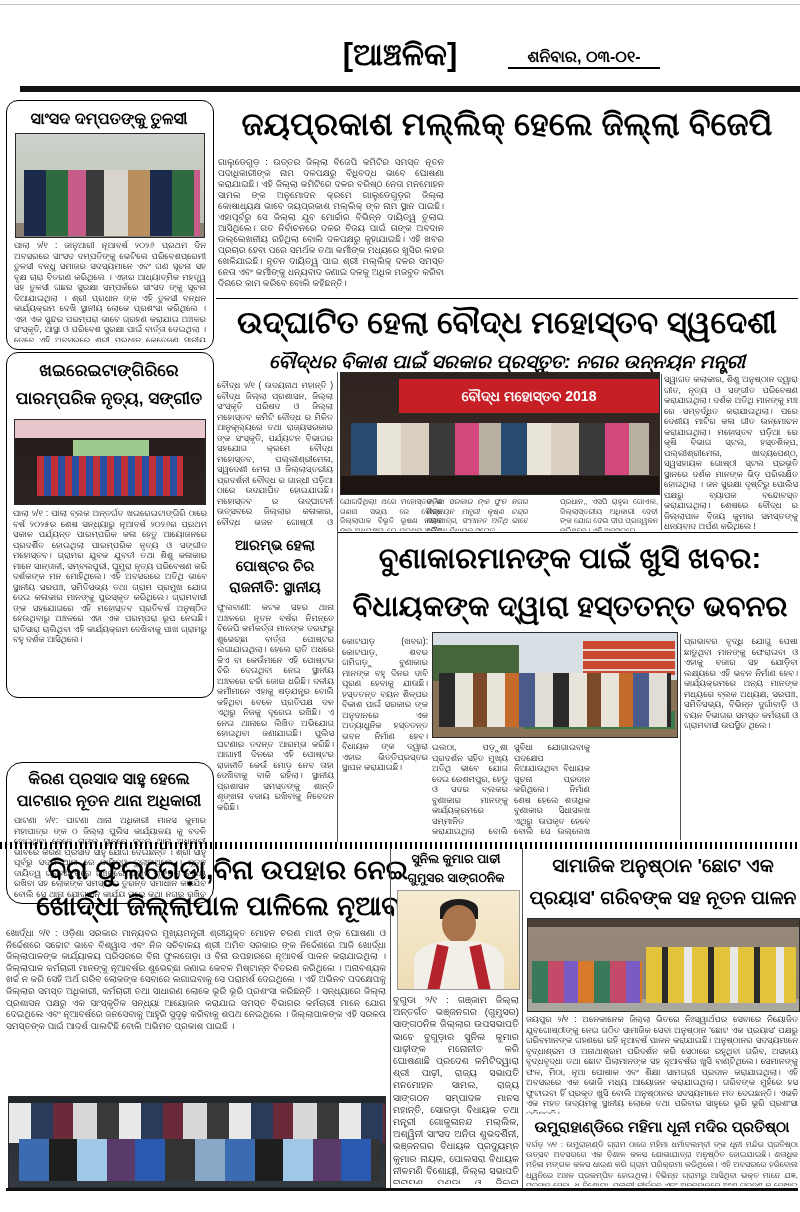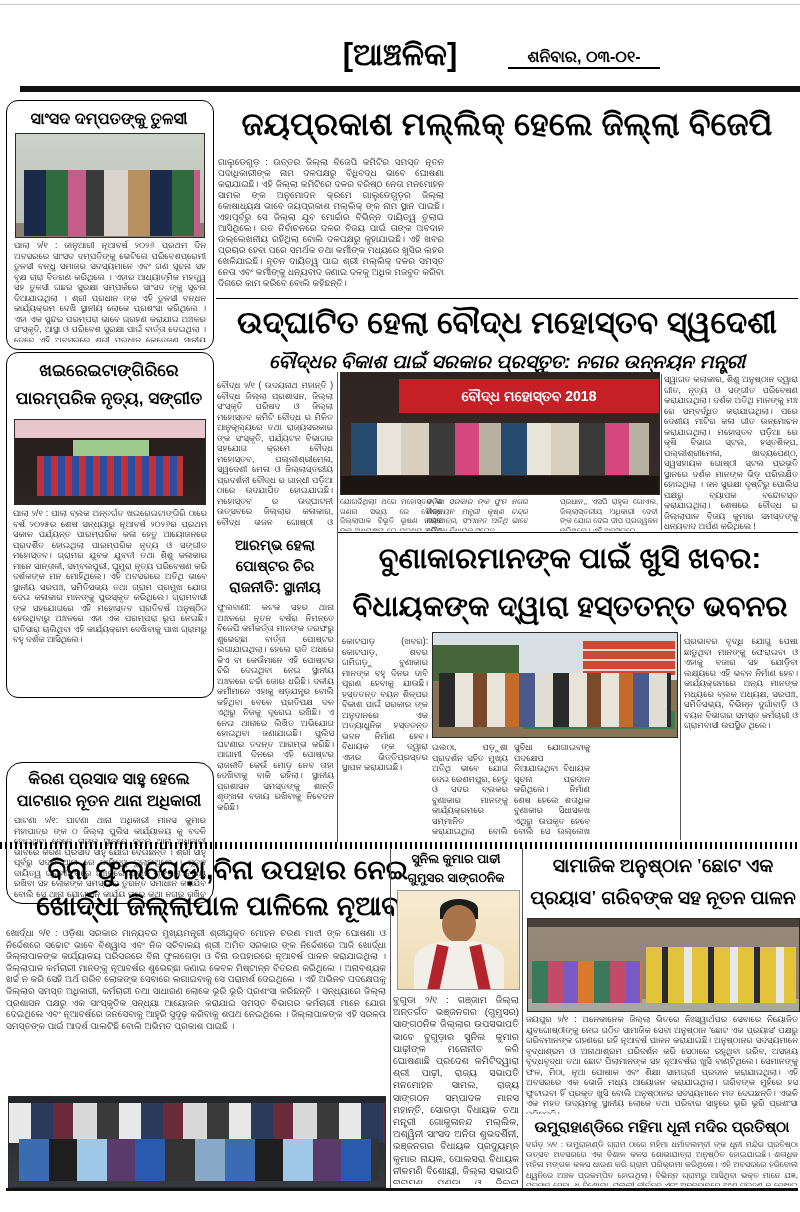--- a/index.html
+++ b/index.html
@@ -134,21 +134,21 @@
   <div class="photo ph-portrait" style="left:397px;top:890px;width:121px;height:98px;">
     <div class="abs" style="left:42px;top:8px;width:38px;height:20px;background:#1c1c1c;border-radius:50% 50% 0 0;"></div>
     <div class="abs" style="left:44px;top:14px;width:34px;height:38px;background:#a9734c;border-radius:50%;"></div>
     <div class="abs" style="left:16px;top:50px;width:90px;height:48px;background:#f2efe8;border-radius:40% 40% 0 0;"></div>
     <div class="abs" style="left:34px;top:54px;width:12px;height:46px;background:#b5242c;transform:rotate(12deg);"></div>
     <div class="abs" style="left:76px;top:54px;width:12px;height:46px;background:#b5242c;transform:rotate(-12deg);"></div>
   </div>
   <div class="abs" style="left:393px;top:994px;width:126px;height:190px;font-size:9.5px;line-height:12.2px;text-align:justify;color:#151515;overflow:hidden;">ବୁଗୁଡା ୨/୧ : ଗଞ୍ଜାମ ଜିଲ୍ଲା ଅନ୍ତର୍ଗତ ଭଞ୍ଜନଗର (ଗୁମୁସର) ସାଙ୍ଗଠନିକ ଜିଲ୍ଲାର ଉପସଭାପତି ଭାବେ ବୁଗୁଡ଼ାର ସୁନିଲ କୁମାର ପାଢ଼ୀଙ୍କ ମନୋନୀତ କରି ଘୋଷଣାଛି ପ୍ରଦେଶ କମିଟିଦ୍ୱାରା ଶ୍ରୀ ପାଢ଼ୀ, ରାଜ୍ୟ ସଭାପତି ମନମୋହନ ସାମଲ, ରାଜ୍ୟ ସାଙ୍ଗଠନ ସମ୍ପାଦକ ମାନସ ମହାନ୍ତି, ସୋରଡ଼ା ବିଧାୟକ ତଥା ମନ୍ତ୍ରୀ ଗୋକୁଳାନନ୍ଦ ମଲ୍ଲିକ, ଅଶ୍ୱିନୀ ସାଂସଦ ଅନିତା ଶୁଭଦର୍ଶିନୀ, ଭଞ୍ଜନଗର ବିଧାୟକ ପ୍ରଦ୍ୟୁମ୍ନ କୁମାର ନାୟକ, ପୋଲସରା ବିଧାୟକ ନୀଳମଣି ବିଶୋୟୀ, ଜିଲ୍ଲା ସଭାପତି ନାରାୟଣ ପଣ୍ଡା ଓ ଜିଲ୍ଲା ପ୍ରଭାରୀ ଭଗବାନ ମହାନ୍ତିଙ୍କୁ କୃତଜ୍ଞତା ଜଣାଇଛନ୍ତି। ସମସ୍ତଙ୍କ ମାର୍ଗଦର୍ଶନରେ ଜିଲ୍ଲାରେ ବିଜେପି ସଂଗଠନକୁ ସୁଦୃଢ଼ କରିବାପାଇଁ ଅକ୍ଳାନ୍ତ ପ୍ରୟାସ କରିବି ବୋଲି ନବନିଯୁକ୍ତ ଉପସଭାପତି ସୁନିଲ କୁମାର ପାଢ଼ୀ ପ୍ରଣାମ କରିଛନ୍ତି।</div>
 
   <div class="vline" style="left:522px;top:848px;height:340px;"></div>
-  <div class="abs hl" style="left:528px;top:850px;width:270px;height:64px;font-size:19px;line-height:32px;font-family:Liberation Serif, serif;">ସାମାଜିକ ଅନୁଷ୍ଠାନ 'ଛୋଟ ଏକ ପ୍ରୟାସ' ଗରିବଙ୍କ ସହ ନୂତନ ପାଳନ</div>
+  <div class="abs hl" style="left:528px;top:850px;width:270px;height:64px;font-size:19px;line-height:32px;">ସାମାଜିକ ଅନୁଷ୍ଠାନ 'ଛୋଟ ଏକ ପ୍ରୟାସ' ଗରିବଙ୍କ ସହ ନୂତନ ପାଳନ</div>
   <div class="photo ph-chhota" style="left:527px;top:918px;width:271px;height:92px;"></div>
   <div class="abs small-text" style="left:526px;top:1014px;width:272px;height:100px;">ଜୟପୁର ୨/୧ : ଅନେକାନେକ ଜିଲ୍ଲା ଭିତରେ ନିଃସ୍ୱାର୍ଥପର ସେବାରେ ନିୟୋଜିତ ଯୁବଗୋଷ୍ଠୀଙ୍କୁ ନେଇ ଗଠିତ ସାମାଜିକ ସେବା ଅନୁଷ୍ଠାନ 'ଛୋଟ ଏକ ପ୍ରୟାସ' ପକ୍ଷରୁ ଗରିବମାନଙ୍କ ଗହଣରେ ରହି ନୂଆବର୍ଷ ପାଳନ କରାଯାଇଛି। ଅନୁଷ୍ଠାନର ସଦସ୍ୟମାନେ ବୃଦ୍ଧାଶ୍ରମ ଓ ଅନାଥାଶ୍ରମ ପରିଦର୍ଶନ କରି ସେଠାରେ ରହୁଥିବା ଗରିବ, ଅସହାୟ ବୃଦ୍ଧବୃଦ୍ଧା ତଥା ଛୋଟ ପିଲାମାନଙ୍କ ସହ ନୂଆବର୍ଷର ଖୁସି ବାଣ୍ଟିଥିଲେ। ସେମାନଙ୍କୁ ଫଳ, ମିଠା, ନୂଆ ପୋଷାକ ଏବଂ ଶିକ୍ଷା ସାମଗ୍ରୀ ପ୍ରଦାନ କରାଯାଇଥିଲା। ଏହି ଅବସରରେ ଏକ ଭୋଜି ମଧ୍ୟ ଆୟୋଜନ କରାଯାଇଥିଲା। ଗରିବଙ୍କ ମୁହଁରେ ହସ ଫୁଟାଇବା ହିଁ ପ୍ରକୃତ ଖୁସି ବୋଲି ଅନୁଷ୍ଠାନର ସଦସ୍ୟମାନେ ମତ ଦେଇଛନ୍ତି। ଏଭଳି ଏକ ମହତ ଉଦ୍ୟମକୁ ସ୍ଥାନୀୟ ଲୋକେ ତଥା ପରିବାର ସାହୁରେ ଭୂରି ଭୂରି ପ୍ରଶଂସା କରିଛନ୍ତି।</div>
 
   <div class="abs hl" style="left:526px;top:1116px;width:272px;height:22px;font-size:15px;line-height:22px;">ଉମୁରାହାଣ୍ଡିରେ ମହିମା ଧୂନୀ ମଦିର ପ୍ରତିଷ୍ଠା ପାଇଁ କଳସ ଯାତ୍ରା</div>
   <div class="abs caption-text" style="left:526px;top:1140px;width:272px;height:46px;font-size:8px;line-height:10.2px;">ବର୍ଗଡ଼ ୨/୧ : ଉମୁରାହାଣ୍ଡି ଗ୍ରାମ ଠାରେ ମହିମା ଧର୍ମାବଲମ୍ବୀ ଙ୍କ ଧୂନୀ ମନ୍ଦିର ପ୍ରତିଷ୍ଠା ଉତ୍ସବ ଅବସରରେ ଏକ ବିଶାଳ କଳସ ଶୋଭାଯାତ୍ରା ଅନୁଷ୍ଠିତ ହୋଇଯାଇଛି। ଶତାଧିକ ମହିଳା ମଙ୍ଗଳ କଳସ ଧାରଣ କରି ଗ୍ରାମ ପରିକ୍ରମା କରିଥିଲେ। ଏହି ଅବସରରେ ହରିବୋଲ ଧ୍ୱନିରେ ଅଞ୍ଚଳ ପ୍ରକମ୍ପିତ ହୋଇଥିଲା। ବିଭିନ୍ନ ଗ୍ରାମରୁ ଆସିଥିବା ଭକ୍ତ ମାନେ ଯଜ୍ଞ, ପ୍ରସାଦ ସେବା, ଧୂ ବିଶୋୟା, ପଲ୍ଲୀ କୀର୍ତ୍ତନ ଏବଂ ଅନ୍ନଦାନରେ ଅଂଶ ଗ୍ରହଣ କୁ ଦେଖାଇ କରିଥିଲେ।</div>
 
   <div class="abs" style="left:6px;top:1188px;width:792px;height:3px;background:#111;"></div>
 
 </div>
 

